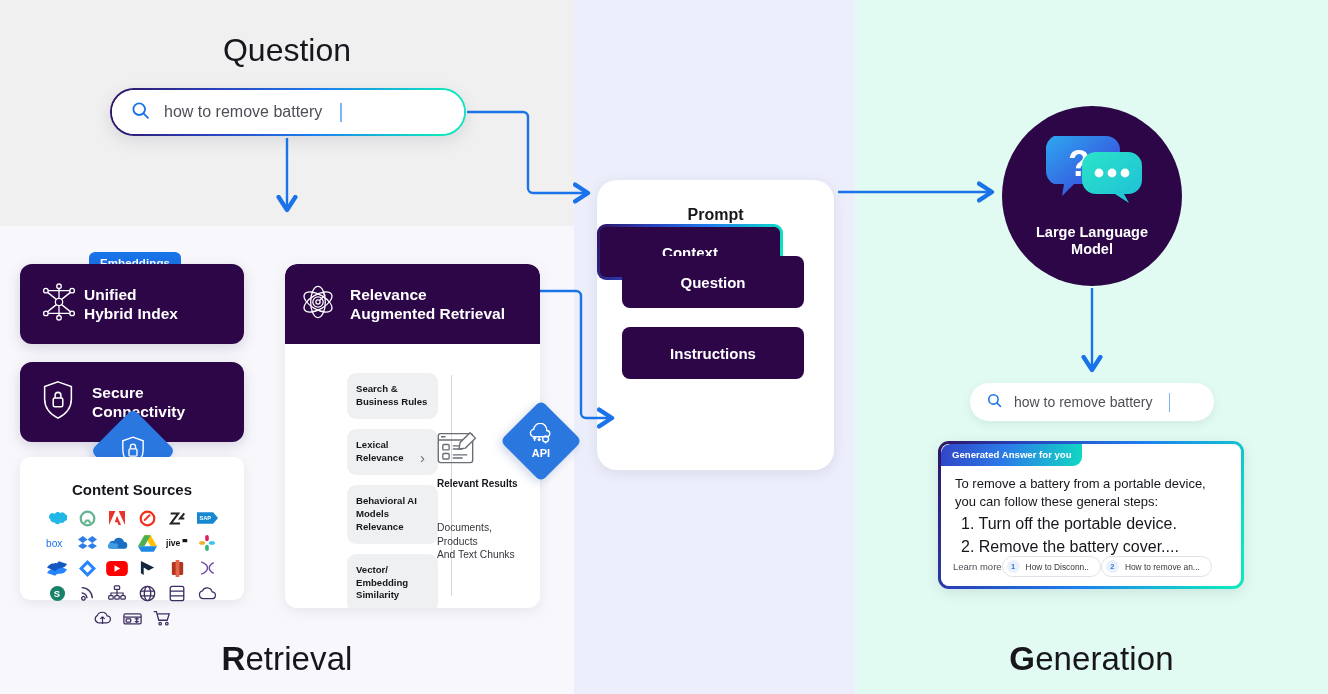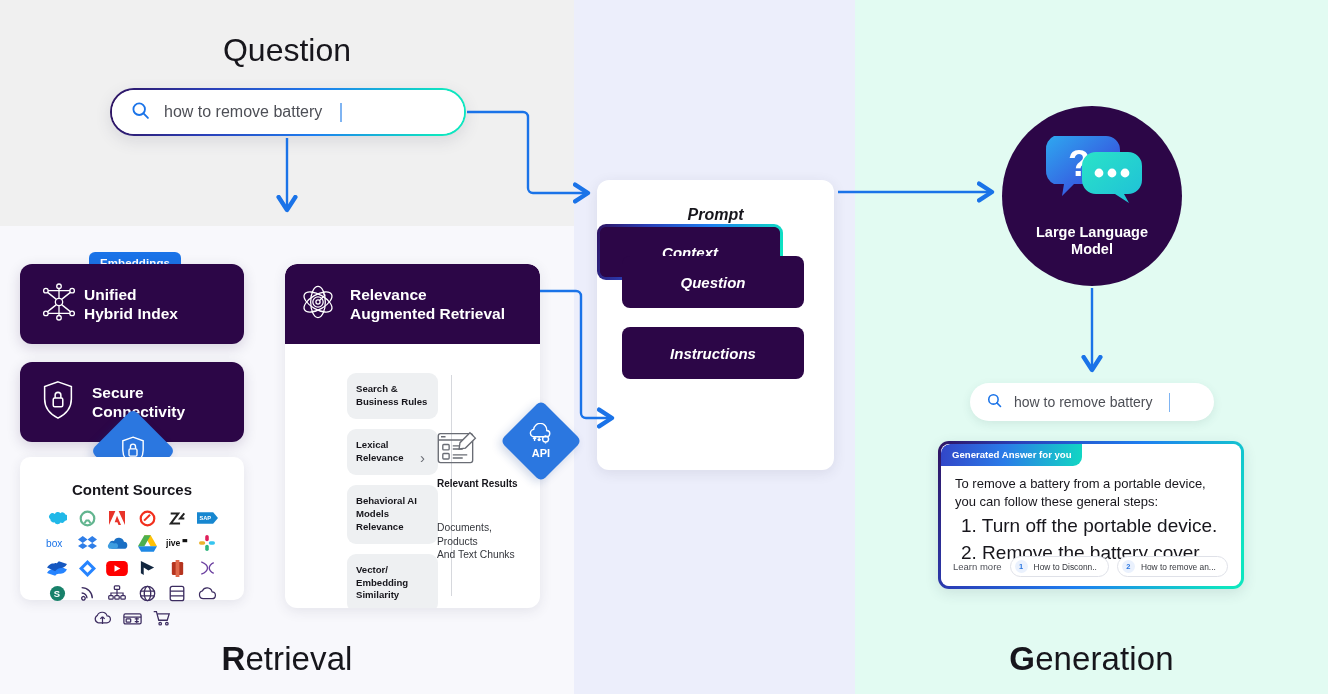--- a/index.html
+++ b/index.html
@@ -123,23 +123,22 @@
     box-shadow: 0 4px 10px rgba(20,60,140,.2);
   }
   #api-diamond > span {
     transform: rotate(-45deg); display:flex; flex-direction: column;
     align-items: center; color: #fff; font-size: 11px; font-weight: 700; gap:0;
   }
 
   
   #card-prompt {
     position: absolute; left: 597px; top: 180px; width: 237px; height: 290px;
-    background: #fff; border-radius: 12px; box-shadow: 0 3px 13px rgba(50,50,80,.10);
+    background: #fff; border-radius: 20px; box-shadow: 0 3px 13px rgba(50,50,80,.10);
     padding-top: 26px;
-    font-style: italic;
   }
   #prompt-title { text-align: center; font-size: 16px; font-weight: 700; color: #17161c; }
   .prompt-box {
     position: absolute; left: 25px; width: 182px; height: 52px;
     background: #2c0647; border-radius: 8px; color: #fff;
     display: flex; align-items: center; justify-content: center;
     font-size: 15px; font-weight: 700;
   }
   #prompt-question { top: 76px; }
   #prompt-instructions { top: 147px; }
@@ -181,24 +180,24 @@
     background-origin: border-box; background-clip: content-box, border-box;
     box-shadow: 0 4px 14px rgba(40,60,80,.12);
   }
   #answer-inner { background: #fff; border-radius: 9px; width: 100%; height: 100%; overflow: hidden; position: relative; }
   #answer-badge {
     display: inline-block; background: linear-gradient(95deg,#3246c8 0%, #2a7be8 45%, #12d7c3 100%);
     color: #fff; font-size: 9.6px; font-weight: 700; padding: 5px 10px 6px 11px;
     border-radius: 9px 0 9px 0;
   }
   #answer-text { padding: 9px 14px 0 14px; font-size: 13px; color: #17161c; line-height: 1.42; }
-  #answer-steps { margin: 1px 0 0 20px; font-size: 19px; color: #17161c; line-height: 1.42; }
+  #answer-steps { margin: 1px 0 0 20px; font-size: 16px; color: #17161c; line-height: 1.42; }
   #answer-footer {
     position: absolute; left: 0; bottom: 9px; width: 100%;
-    display: flex; align-items: center; gap: 8px; padding: 0 12px;
+    display: flex; align-items: center; gap: 0; padding: 0 12px;
   }
   #learn-more { font-size: 9.5px; color: #4d4f56; white-space: nowrap; }
   .cite-chip {
     display: flex; align-items: center; gap: 6px; border: 1px solid #dfe1e8;
     border-radius: 11px; padding: 3px 11px 3px 4px; font-size: 8.4px; color: #35373d;
     background: #fff; white-space: nowrap;
   }
   .cite-num {
     width: 13px; height: 13px; border-radius: 50%; background: #eaf1fd; color: #2b77e0;
     font-size: 7.5px; font-weight: 700; display:flex; align-items:center; justify-content:center;

